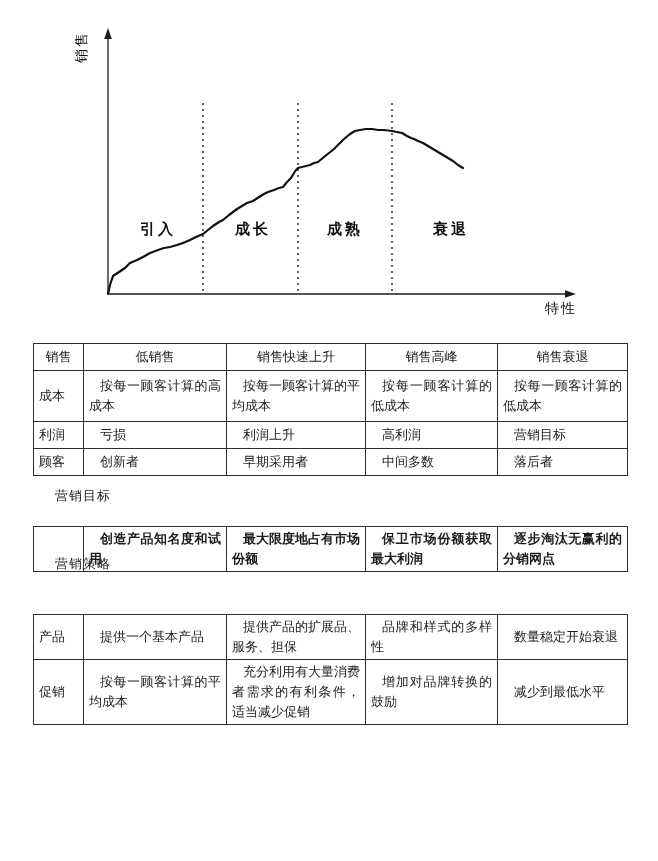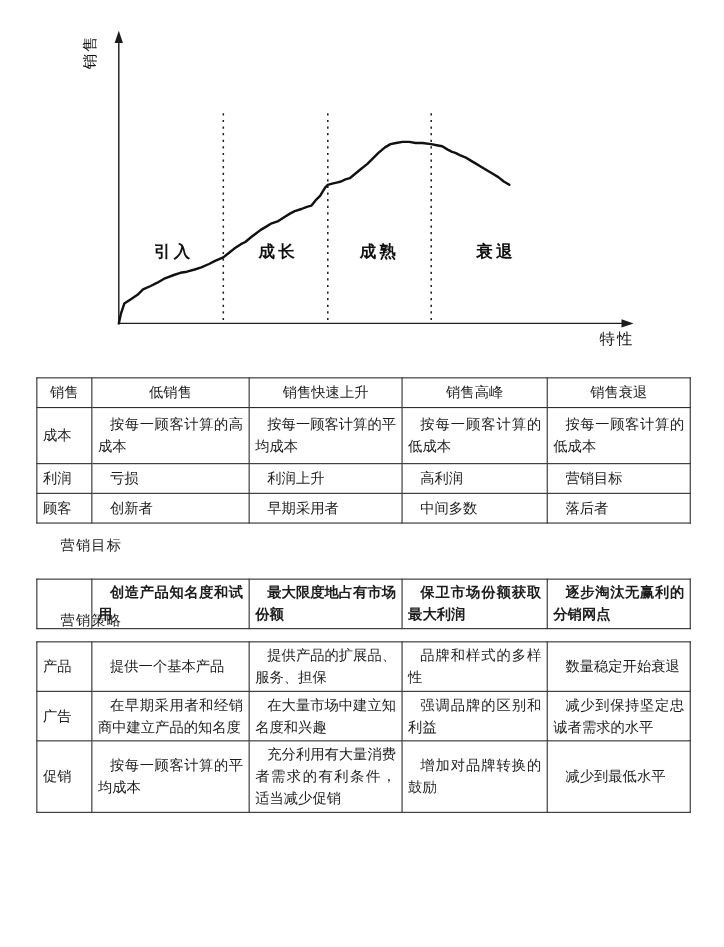--- a/index.html
+++ b/index.html
@@ -124,44 +124,37 @@
           <td>创造产品知名度和试用</td>
           <td>最大限度地占有市场份额</td>
           <td>保卫市场份额获取最大利润</td>
           <td>逐步淘汰无赢利的分销网点</td>
         </tr>
       </tbody>
   </table>
 
   <div class="section-title" style="top:555px;">营销策略</div>
 
-  <table class="tbl" id="table-strategy" style="top:583px;">
+  <table class="tbl" id="table-strategy" style="top:614px;">
     <colgroup>
       <col style="width:50px">
         <col style="width:143px">
         <col style="width:139px">
       <col style="width:132px">
         <col style="width:130px">
     </colgroup>
     <tbody>
         <tr>
           <td class="lbl">产品</td>
           <td>提供一个基本产品</td>
           <td>提供产品的扩展品、服务、担保</td>
           <td>品牌和样式的多样性</td>
           <td>数量稳定开始衰退</td>
         </tr>
         <tr>
-          <td class="lbl">广告</td>
-          <td>在早期采用者和经销商中建立产品的知名度</td>
-          <td>在大量市场中建立知名度和兴趣</td>
-          <td>强调品牌的区别和利益</td>
-          <td>减少到保持坚定忠诚者需求的水平</td>
-        </tr>
-        <tr>
           <td class="lbl">促销</td>
           <td>按每一顾客计算的平均成本</td>
           <td>充分利用有大量消费者需求的有利条件，适当减少促销</td>
           <td>增加对品牌转换的鼓励</td>
           <td>减少到最低水平</td>
         </tr>
       </tbody>
   </table>
 
 </div>

